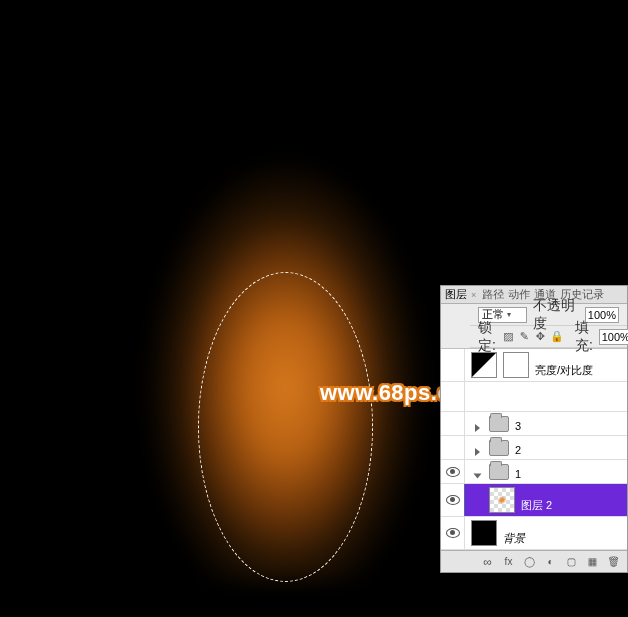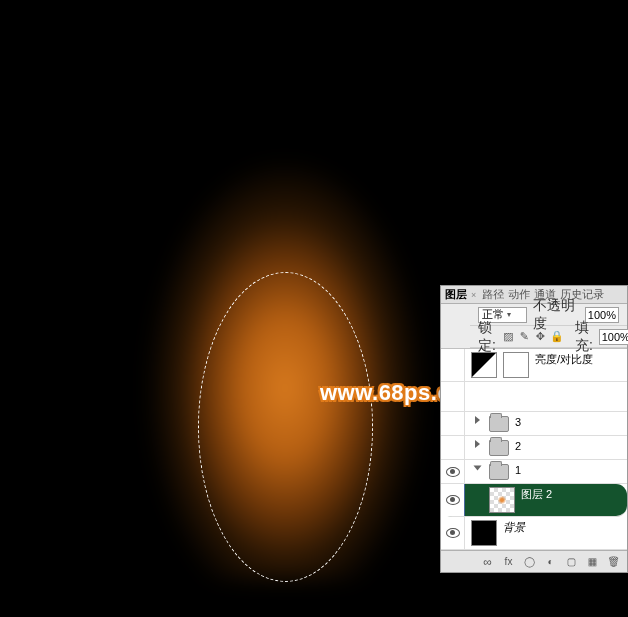--- a/index.html
+++ b/index.html
@@ -71,21 +71,21 @@
       font-size: 11px;
       gap: 4px;
       padding: 0 4px;
     }
     .tab {
       color: #555;
       cursor: pointer;
     }
     .tab.active {
       color: #000;
-      font-weight: 700;
+      font-weight: 400;
     }
     .tab-close { color: #888; font-size: 9px; margin-right: 2px;}
     .controls-row {
       display: flex;
       align-items: center;
       padding: 2px 8px;
       border-bottom: 1px solid #d0d0d0;
       height: 22px;
       gap: 6px;
       margin-left: 29px;
@@ -130,23 +130,22 @@
       border-top: 1px solid #c0c0c0;
     }
     .layer-row {
       display: flex;
       align-items: center;
       border-bottom: 1px solid #ddd;
       min-height: 30px;
       position: relative;
     }
     .layer-row.selected {
-      background: #14532d;
+      background: #6d28d9;
       color: #fff;
-      border-radius: 11px;
     }
     .vis-col {
       width: 24px;
       display: flex;
       align-items: center;
       justify-content: center;
       border-right: 1px solid #ddd;
       align-self: stretch;
     }
     .layer-row.selected .vis-col { border-right-color: #4a689e; background:#fff;}
@@ -159,21 +158,21 @@
     .eye::after {
       content: '';
       position: absolute;
       left: 3px; top: 1px;
       width: 5px; height: 5px;
       background: #555;
       border-radius: 50%;
     }
     .layer-content {
       display: flex;
-      align-items: flex-start;
+      align-items: flex-end;
       gap: 6px;
       padding: 3px 6px;
       flex: 1;
     }
     .indent { width: 12px; display:flex; align-items:center; justify-content:center;}
     .triangle {
       width: 0; height: 0;
       border-top: 4px solid transparent;
       border-bottom: 4px solid transparent;
       border-left: 5px solid #666;

